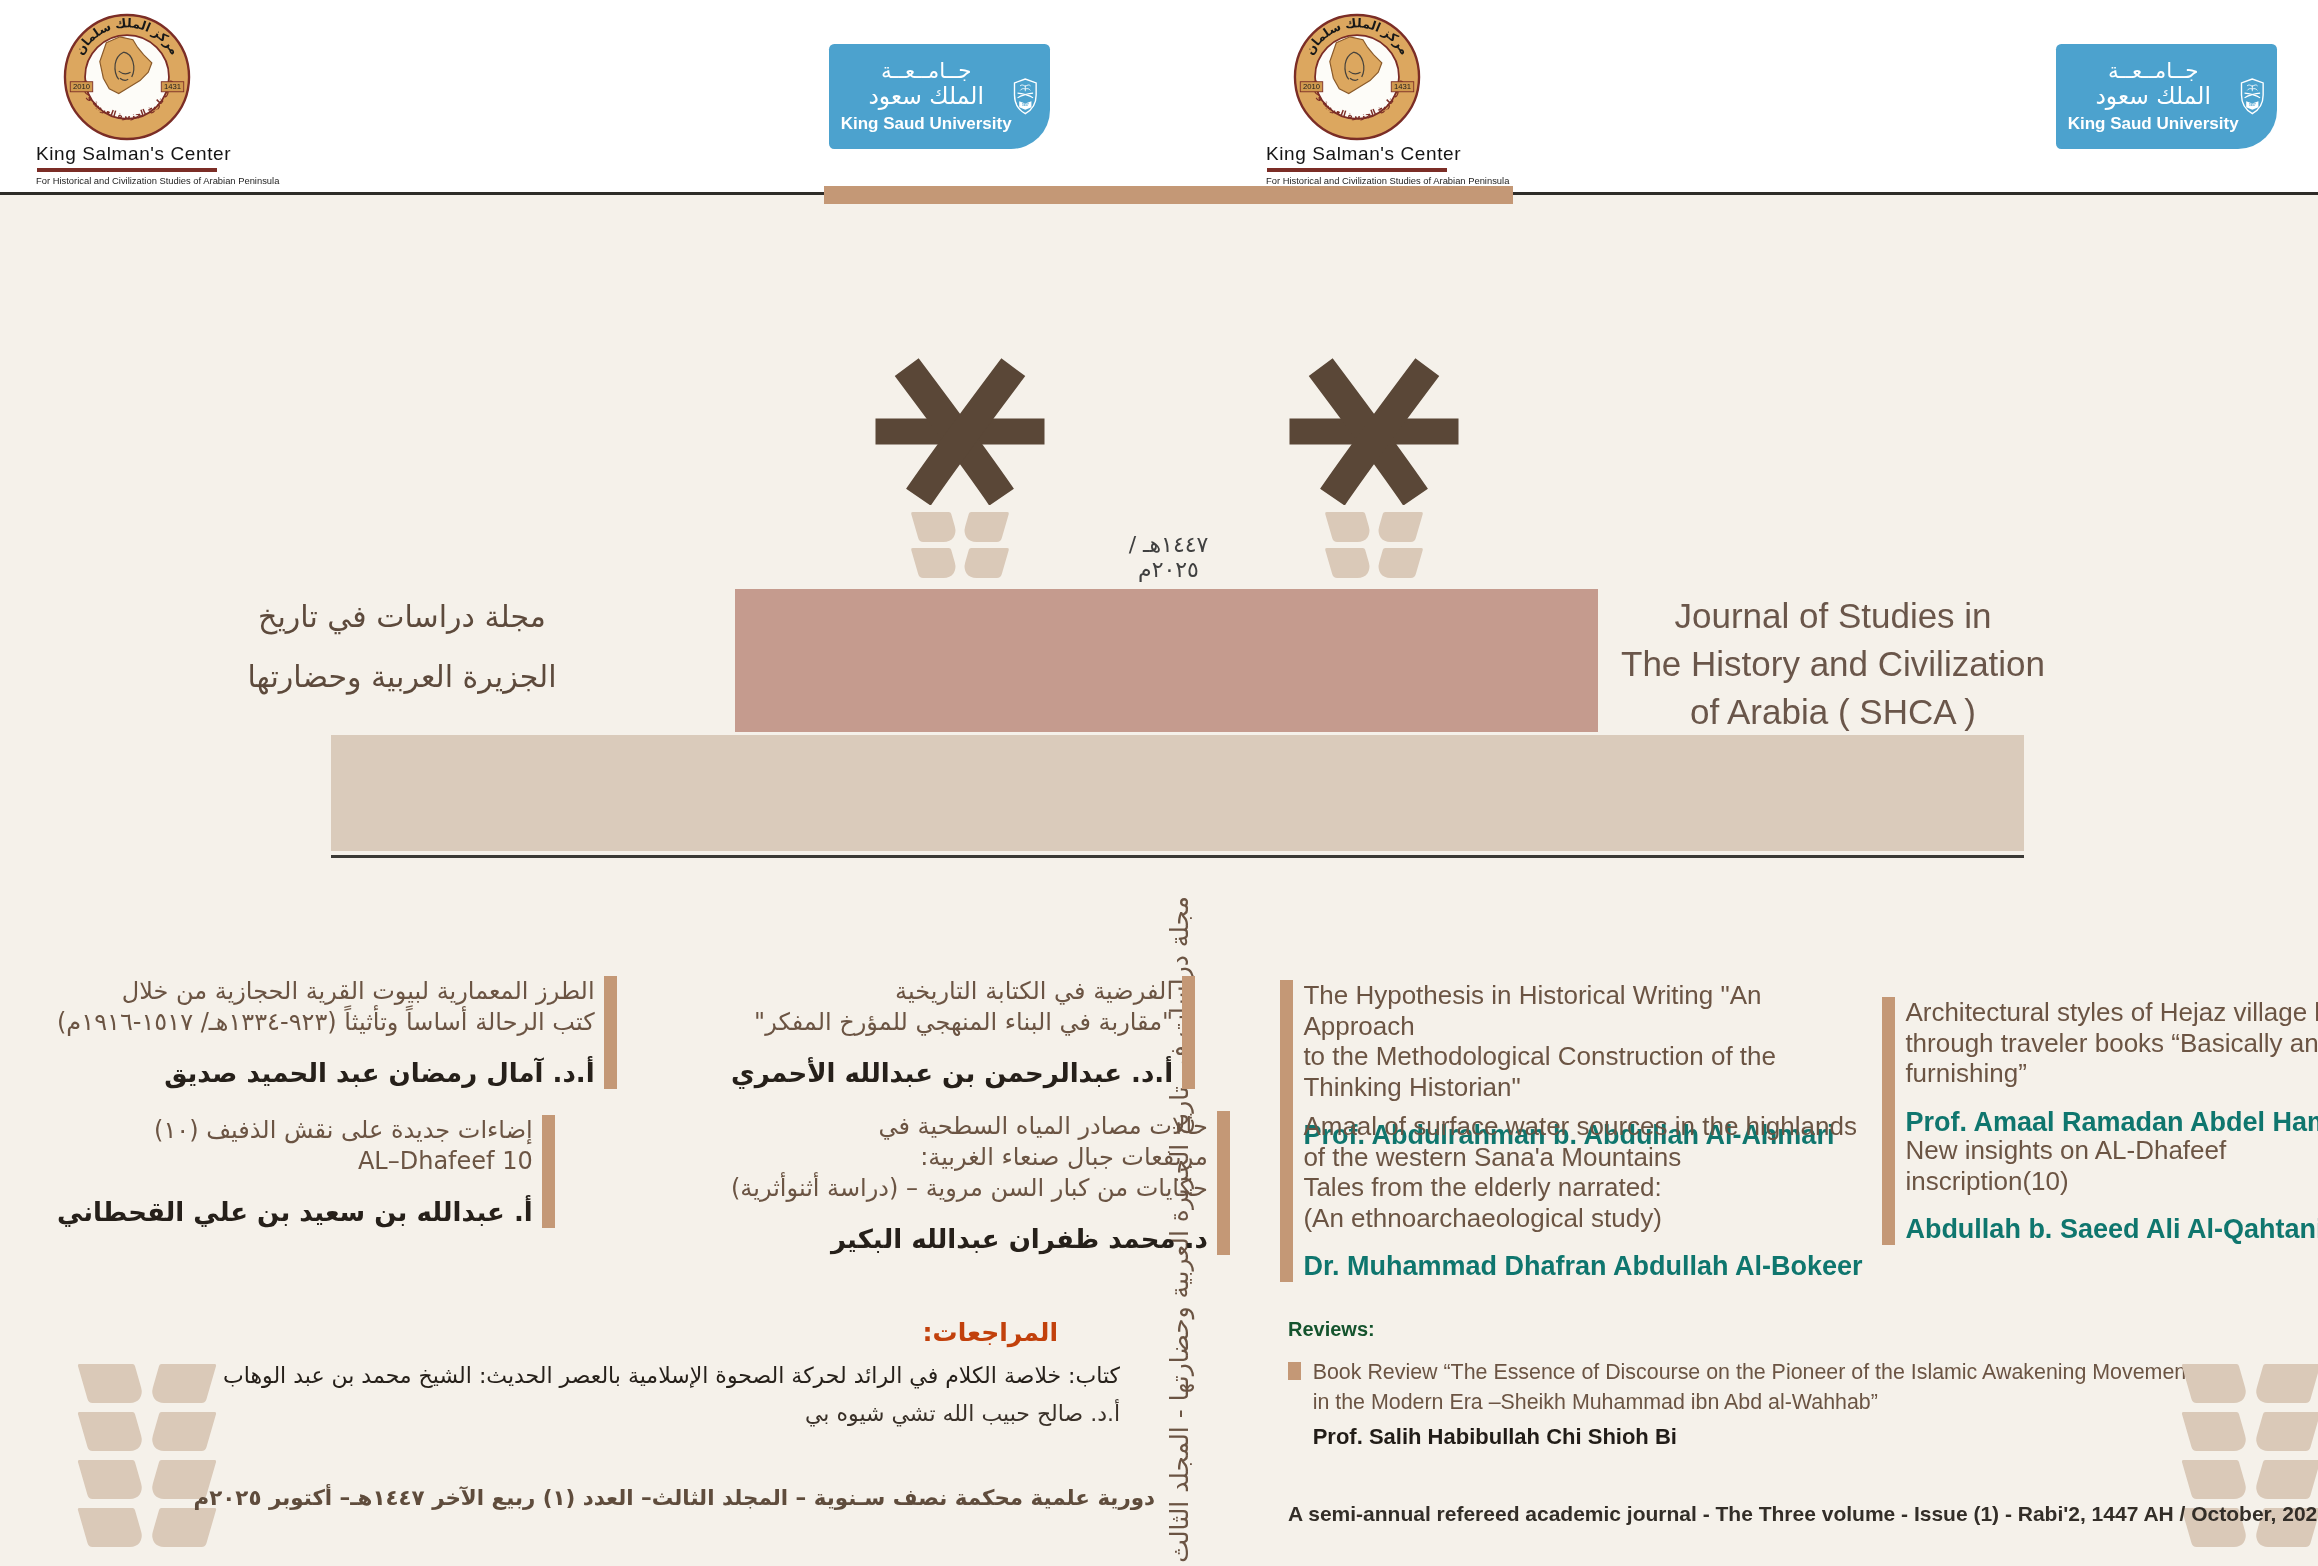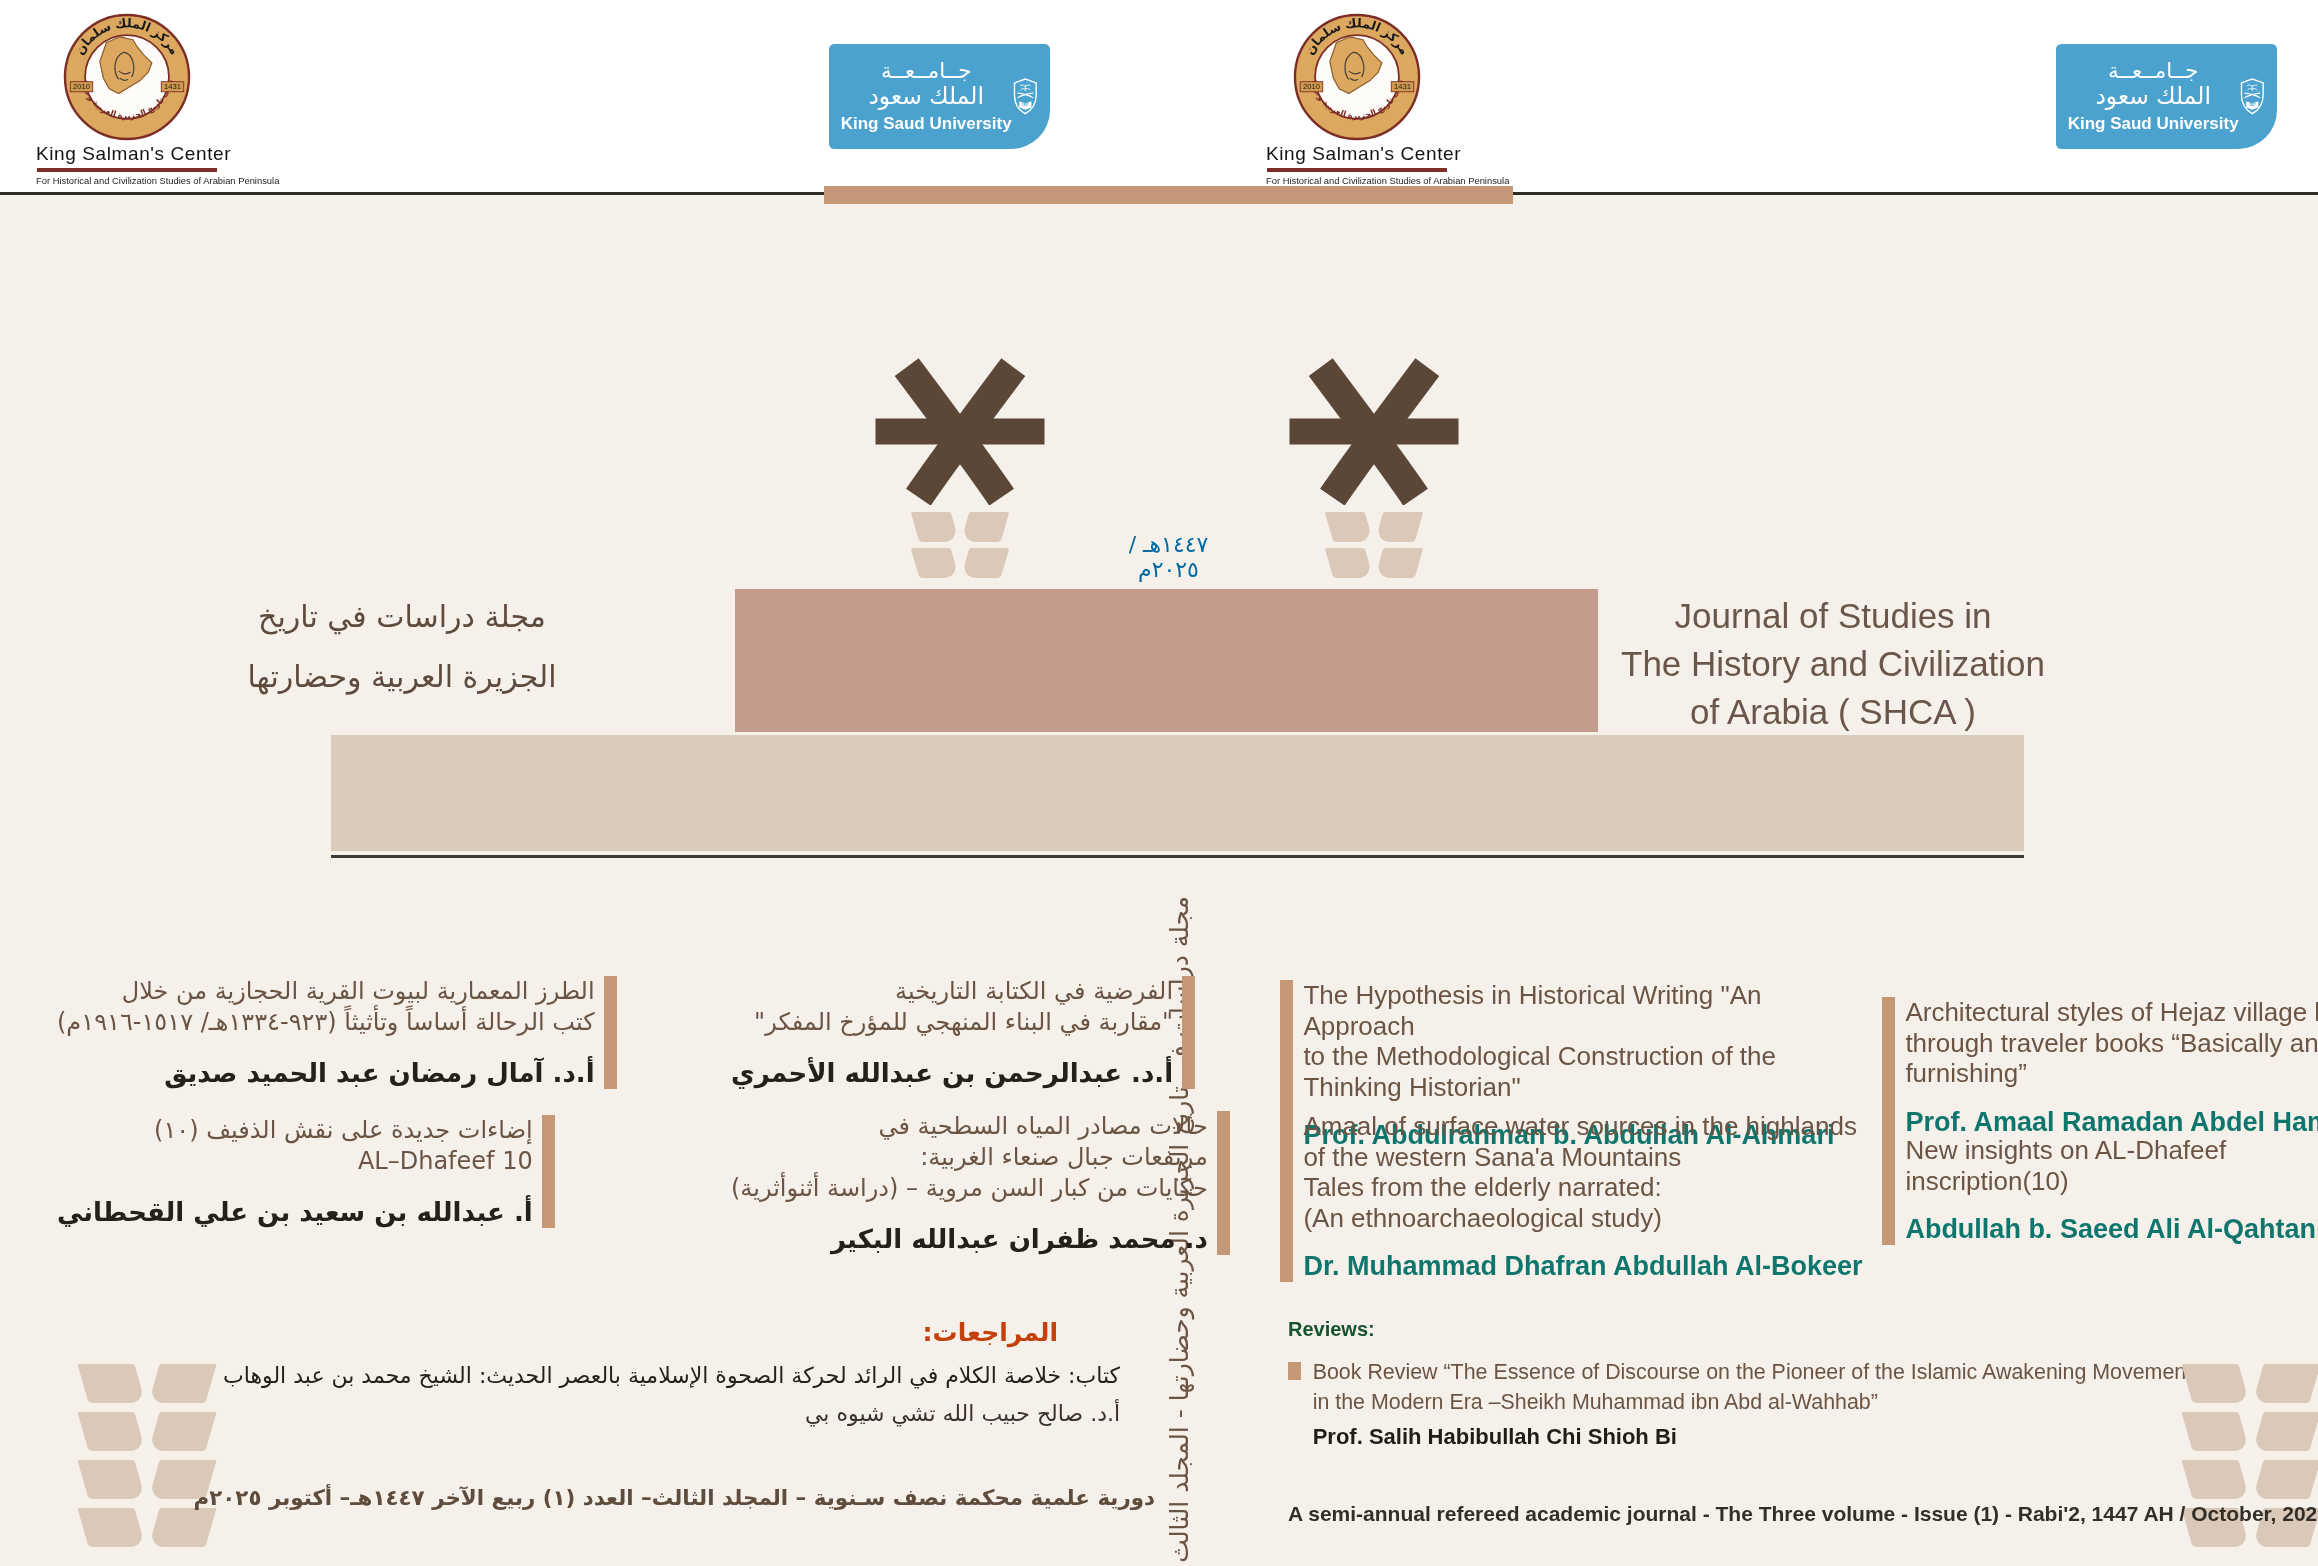--- a/index.html
+++ b/index.html
@@ -34,21 +34,21 @@
   
   .palm { width:182px; display:flex; flex-direction:column; align-items:center; }
   .leafrow { display:flex; gap:10.4px; margin-top:6.5px; }
   .leaf { width:40px; height:30px; background:#DAC9B8; }
   .leaf.l { transform:skewX(16deg);  border-radius:1.9px 1.9px 15.6px 3.9px; }
   .leaf.r { transform:skewX(-16deg); border-radius:1.9px 1.9px 3.9px 15.6px; }
   .wm .leaf { width:57px; height:39px; }
   .wm .leafrow { gap:14.3px; margin-top:9px; }
 
   #center-date { left:1097px; top:532px; width:143px; text-align:center;
-                 font-size:22px; color:#0369a1; }
+                 font-size:22px; color:#404040; }
 
   
   #title-ar { right:1627px; top:587px; width:584px; text-align:center;
               font-size:30px; line-height:60px; color:#5D4A3C; white-space:nowrap; }
   #rose-rect { left:735px; top:589px; width:863px; height:143px; background:#C59B8E; }
   #title-en { left:1621px; top:592px; font-size:35px; line-height:48px; color:#6A564A;text-align:center; }
   #light-band { left:331px; top:735px; width:1693px; height:116px; background:#DACBBB; }
   #light-band-line { left:331px; top:855px; width:1693px; height:2.6px; background:#3B3A36; }
 
   

